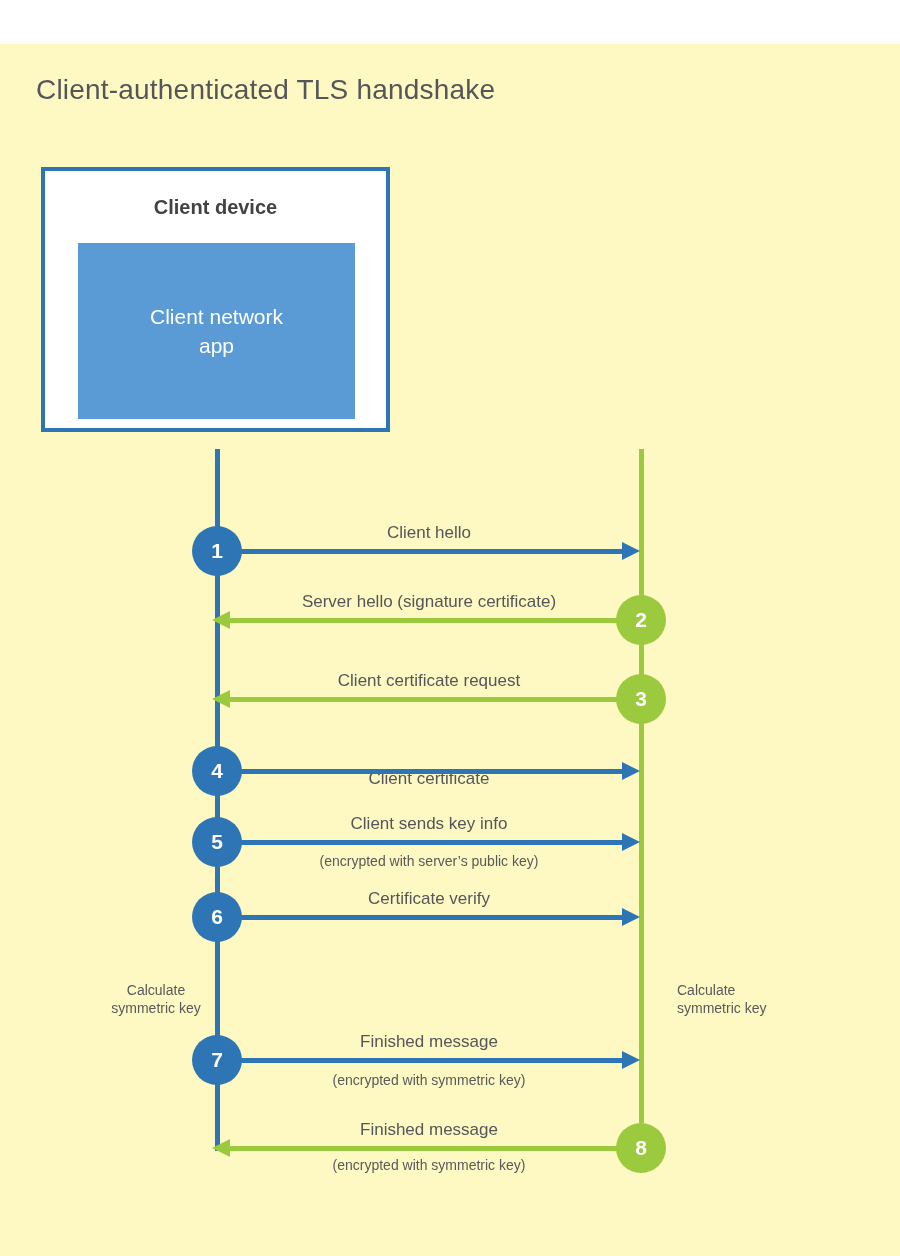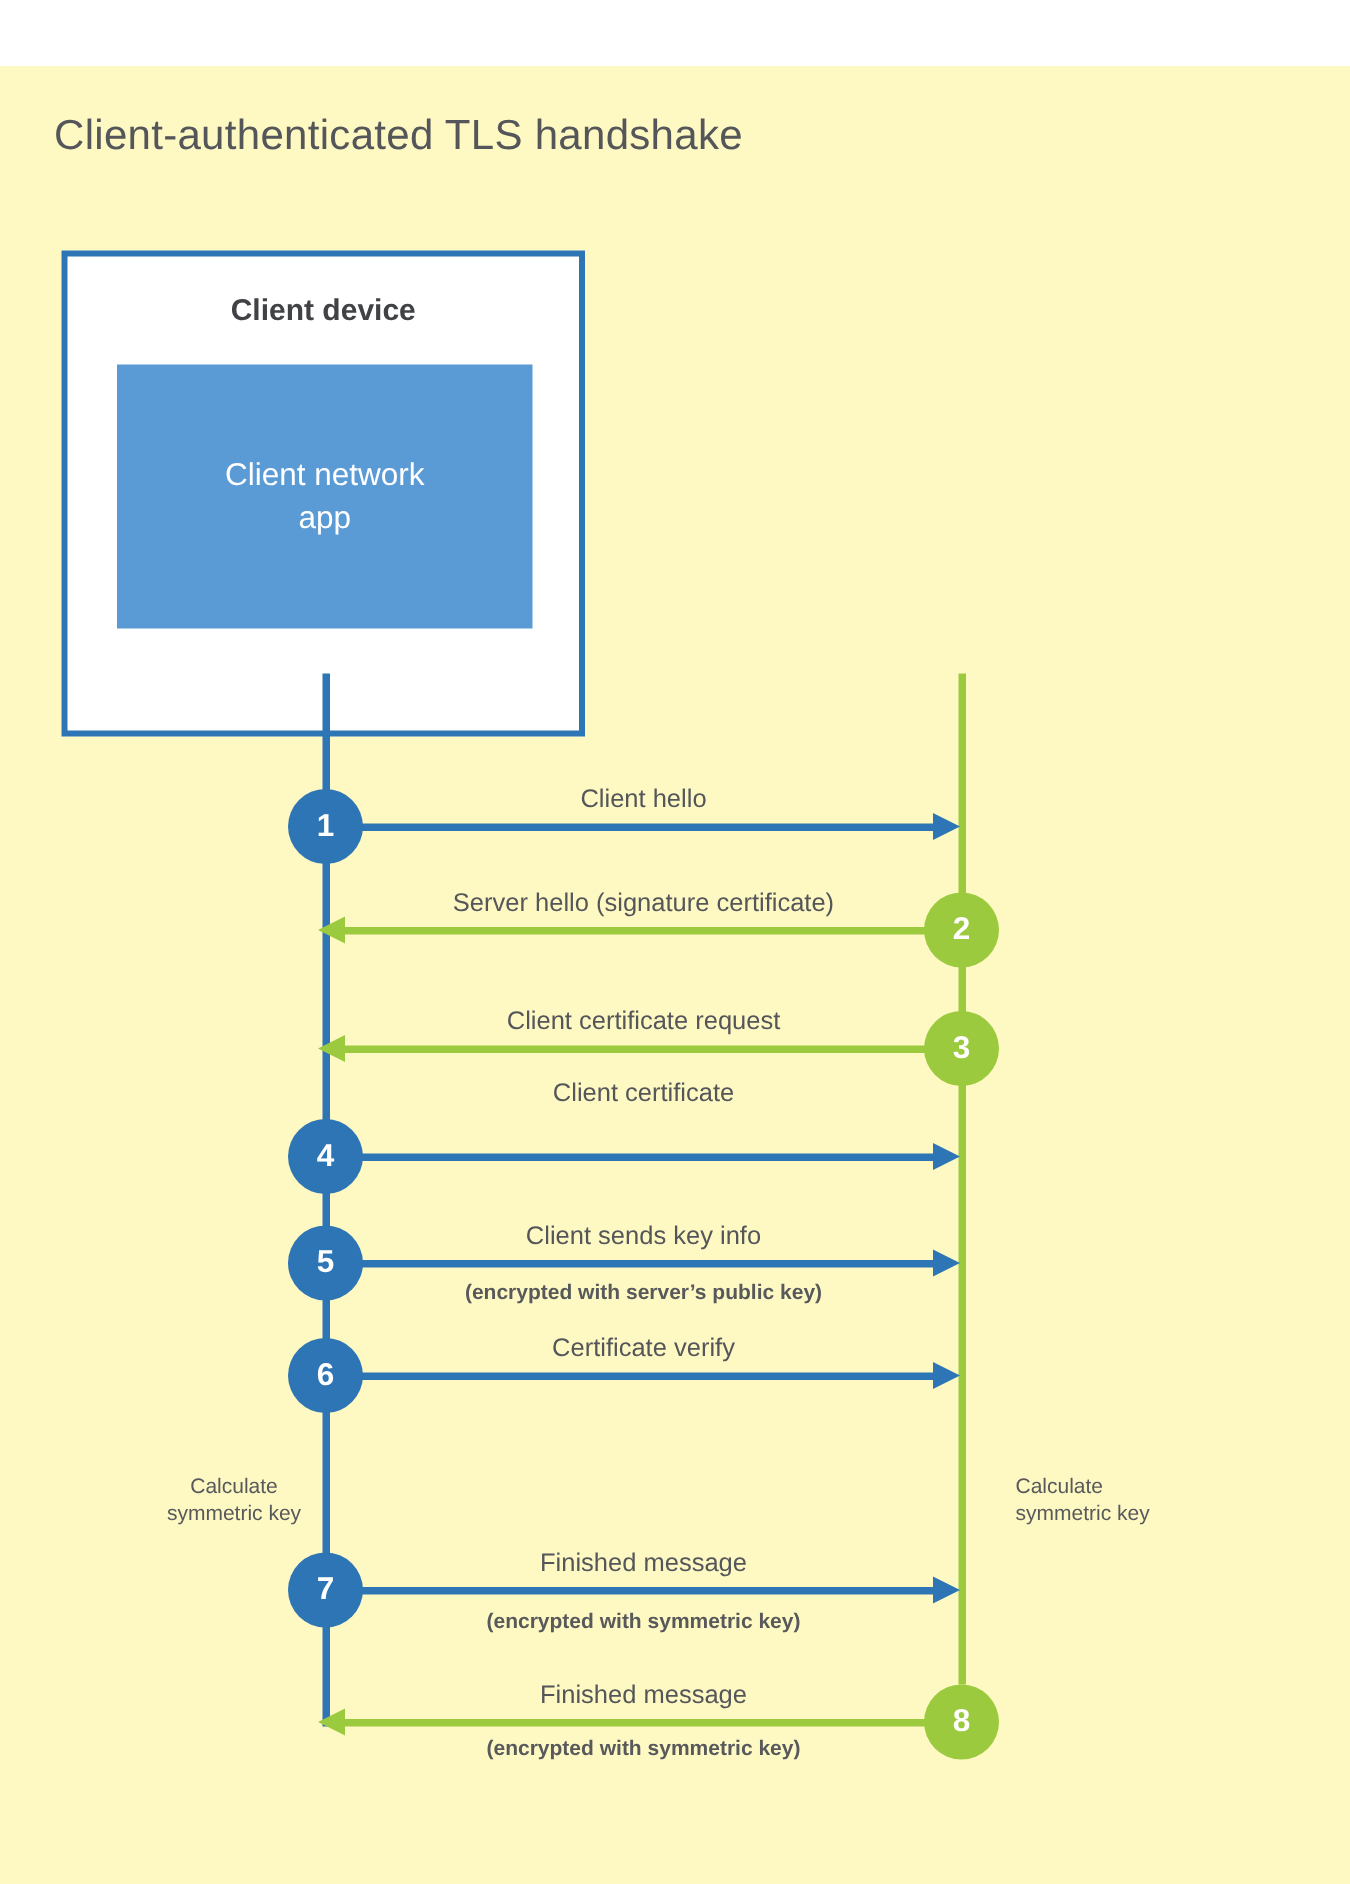--- a/index.html
+++ b/index.html
@@ -3,21 +3,21 @@
 <meta charset="utf-8">
 <style>
   html,body{margin:0;padding:0;background:#ffffff;}
   body{font-family:"Liberation Sans","DejaVu Sans",sans-serif;}
   .canvas{position:relative;width:900px;height:1256px;background:#fef9c3;overflow:hidden;margin-top:44px;}
 
   .page-title{position:absolute;left:36px;top:30px;font-size:28px;font-weight:300;
     color:#55565a;letter-spacing:.2px;}
 
   
-  .actor-box{position:absolute;top:123px;height:324px;box-sizing:border-box;background:#ffffff;}
+  .actor-box{position:absolute;top:123px;height:265px;box-sizing:border-box;background:#ffffff;}
   .client-box{left:41px;width:349px;border:4px solid #2e75b5;}
   .server-box{left:431px;width:422px;border:4px solid #9cca3e;}
   .actor-title{position:absolute;left:0;top:25px;width:100%;text-align:center;
     font-size:20px;font-weight:bold;color:#404245;}
   .app-box{position:absolute;left:33px;top:72px;width:277px;height:176px;background:#5b9bd5;
     display:flex;align-items:center;justify-content:center;text-align:center;
     color:#ffffff;font-size:21px;line-height:29px;white-space:pre-line;}
   .module-row{position:absolute;left:38px;width:337px;height:50px;background:#b5d97c;
     display:flex;align-items:center;justify-content:center;
     color:#ffffff;font-size:21px;}
@@ -42,21 +42,21 @@
   .circle{position:absolute;width:50px;height:50px;border-radius:50%;
     display:flex;align-items:center;justify-content:center;
     color:#ffffff;font-size:21px;font-weight:bold;}
   .circle.blue{background:#2e75b5;}
   .circle.green{background:#9cca3e;}
 
   
   .msg{position:absolute;left:217px;width:424px;text-align:center;
     font-size:17px;color:#54565a;}
   .msg-sub{position:absolute;left:217px;width:424px;text-align:center;
-    font-size:14px;color:#58595b;font-weight:bold;}
+    font-size:14px;color:#58595b;}
 
   
   .note{position:absolute;font-size:14px;line-height:17.5px;color:#58595b;white-space:pre-line;}
   .note.center{text-align:center;}
 </style>
 </head>
 <body>
 
 <div class="canvas">
 
@@ -80,21 +80,21 @@
   <div class="msg" style="top:548px">Server hello (signature certificate)</div>
   <div class="hline green" style="left:230px;top:574px;width:411px"></div>
   <div class="arrow-l" style="left:212px;top:567px"></div>
   <div class="circle green" style="left:616px;top:551px">2</div>
 
   <div class="msg" style="top:627px">Client certificate request</div>
   <div class="hline green" style="left:230px;top:653px;width:411px"></div>
   <div class="arrow-l" style="left:212px;top:646px"></div>
   <div class="circle green" style="left:616px;top:630px">3</div>
 
-  <div class="msg" style="top:675px">Client certificate</div>
+  <div class="msg" style="top:725px">Client certificate</div>
   <div class="hline blue" style="left:217px;top:725px;width:405px"></div>
   <div class="arrow-r" style="left:622px;top:718px"></div>
   <div class="circle blue" style="left:192px;top:702px">4</div>
 
   <div class="msg" style="top:770px">Client sends key info</div>
   <div class="hline blue" style="left:217px;top:796px;width:405px"></div>
   <div class="arrow-r" style="left:622px;top:789px"></div>
   <div class="circle blue" style="left:192px;top:773px">5</div>
   <div class="msg-sub" style="top:809px">(encrypted with server’s public key)</div>
 

